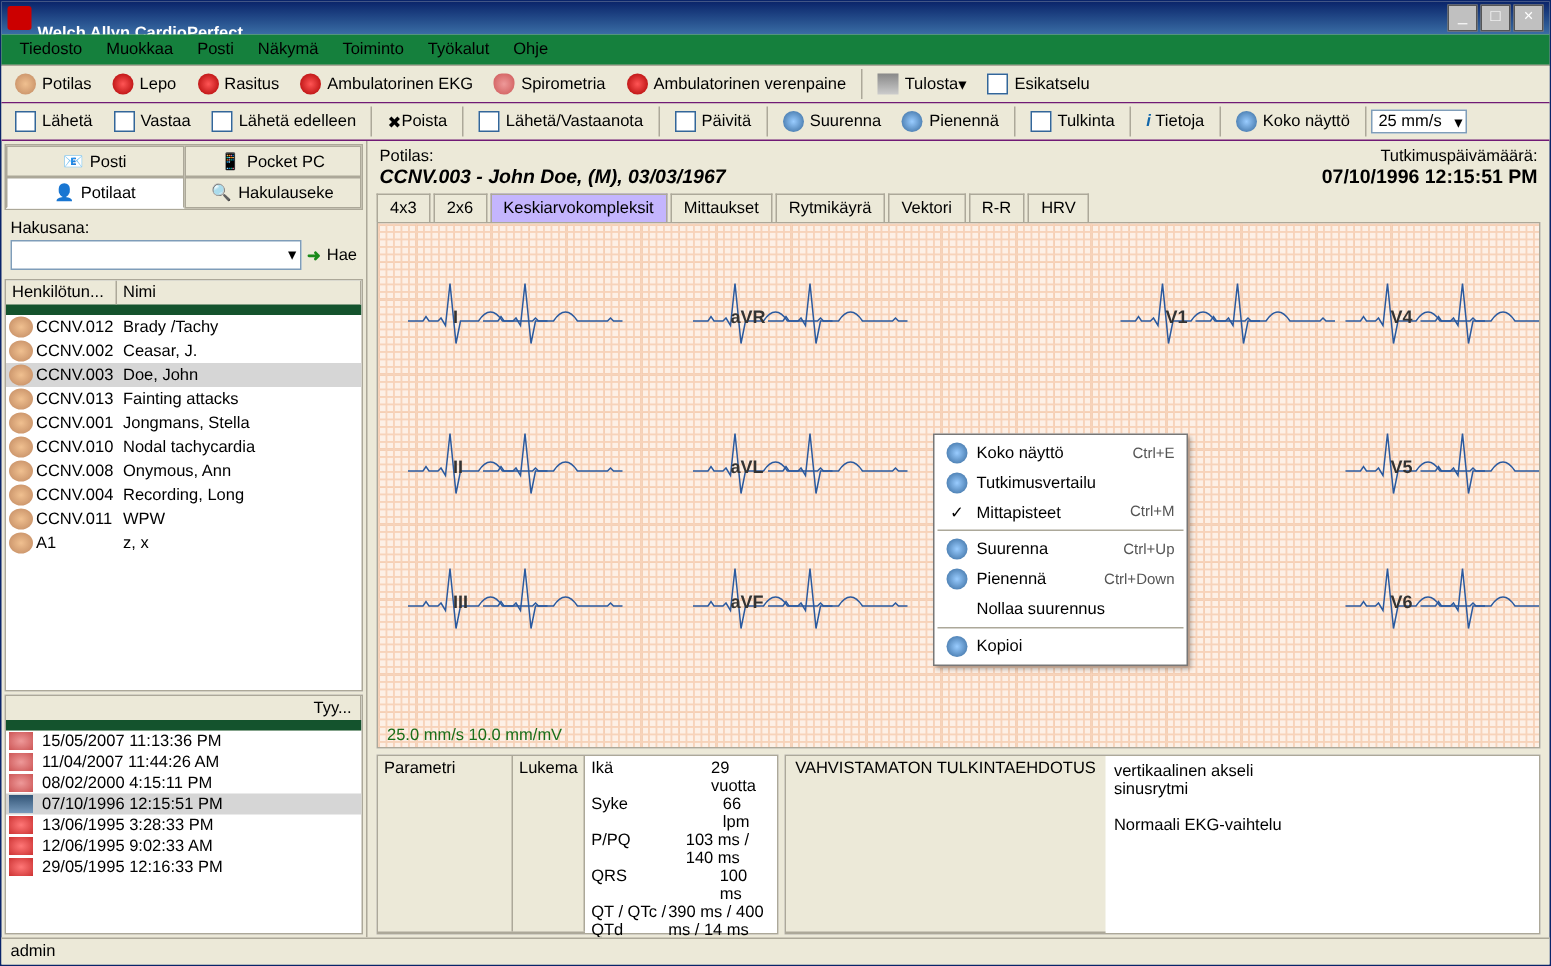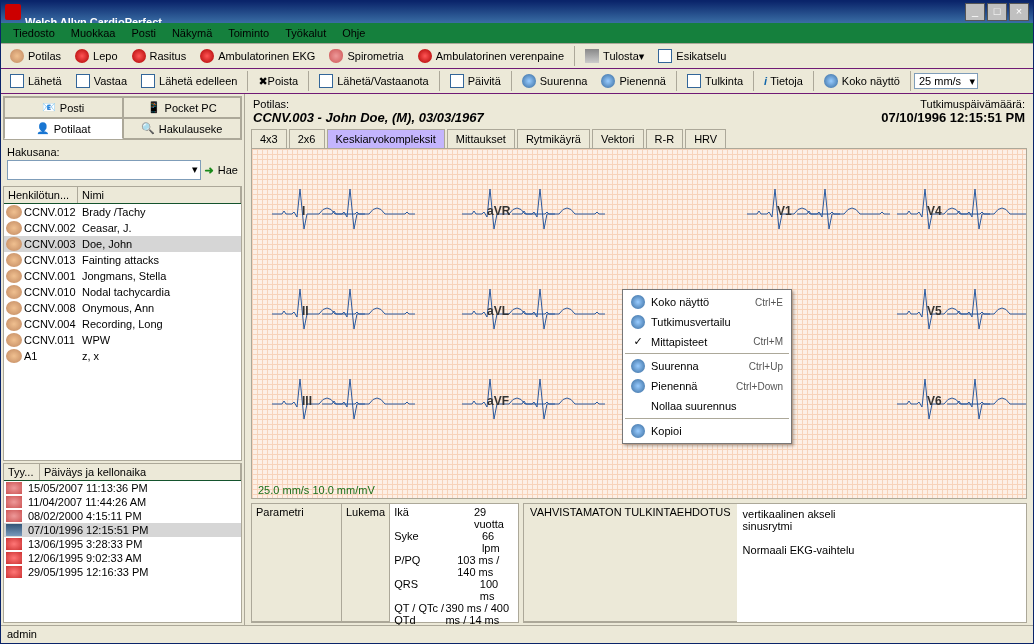--- a/index.html
+++ b/index.html
@@ -22,21 +22,21 @@
 .left-panel { width: 244px; display: flex; flex-direction: column; border-right: 1px solid #aca899; padding: 2px; gap: 2px;}
 .tab-box { border: 1px solid #aca899; }
 .tab-head { display: flex; flex-wrap: wrap; }
 .tabh { flex: 1 1 50%; border: 1px solid #aca899; padding: 3px; text-align: center; background: #ece9d8; display: flex; align-items: center; justify-content: center; gap: 4px;}
 .tabh.active { background: #fff; border-bottom: 1px solid #fff; font-weight: normal;}
 .search-row { padding: 4px; display: flex; flex-direction: column; gap: 2px; }
 .search-input-row { display: flex; align-items: center; gap: 4px; }
 .textbox { border: 1px solid #7f9db9; background: #fff; padding: 2px; flex: 1; height: 20px; position: relative; }
 .textbox::after { content: "▾"; position: absolute; right: 2px; top: 2px; }
 .patient-list { border: 1px solid #aca899; background: #fff; flex: 1; overflow: auto; }
-.plist-head { display: flex; background: #ece9d8; border-bottom: 1px solid #14532d; position: sticky; top:0;justify-content:flex-end; }
+.plist-head { display: flex; background: #ece9d8; border-bottom: 7px solid #14532d; position: sticky; top:0;justify-content:flex-end; }
 .plist-head div { padding: 2px 4px; border-right: 1px solid #aca899; }
 .col-id { width: 74px; }
 .col-name { flex: 1; }
 .prow { display: flex; align-items: center; padding: 1px 2px; }
 .prow.sel { background: #d6d6d6; }
 .prow .pic { width: 16px; height: 14px; margin-right: 2px; background: radial-gradient(#f0c090,#c08860); border-radius: 50%; }
 .study-list { border: 1px solid #aca899; background: #fff; height: 160px; overflow: auto; }
 .srow { display: flex; align-items: center; padding: 1px 2px; }
 .srow.sel { background: #d6d6d6; }
 .srow .sic { width: 16px; height: 12px; margin-right: 6px; }
@@ -269,21 +269,20 @@
             <div class="prow">
               <span class="pic"></span>
               <span class="col-id" style="width:58px;display:inline-block">A1</span>
               <span>z, x</span>
             </div>
           </div>
       </div>
       <div class="study-list">
         <div class="plist-head">
           <div style="width:36px">Tyy...</div>
-          <div class="col-name">Päiväys ja kellonaika</div>
         </div>
         <div id="studies">
             <div class="srow">
               <span class="sic lung"></span>
               <span>15/05/2007 11:13:36 PM</span>
             </div>
             <div class="srow">
               <span class="sic lung"></span>
               <span>11/04/2007 11:44:26 AM</span>
             </div>

